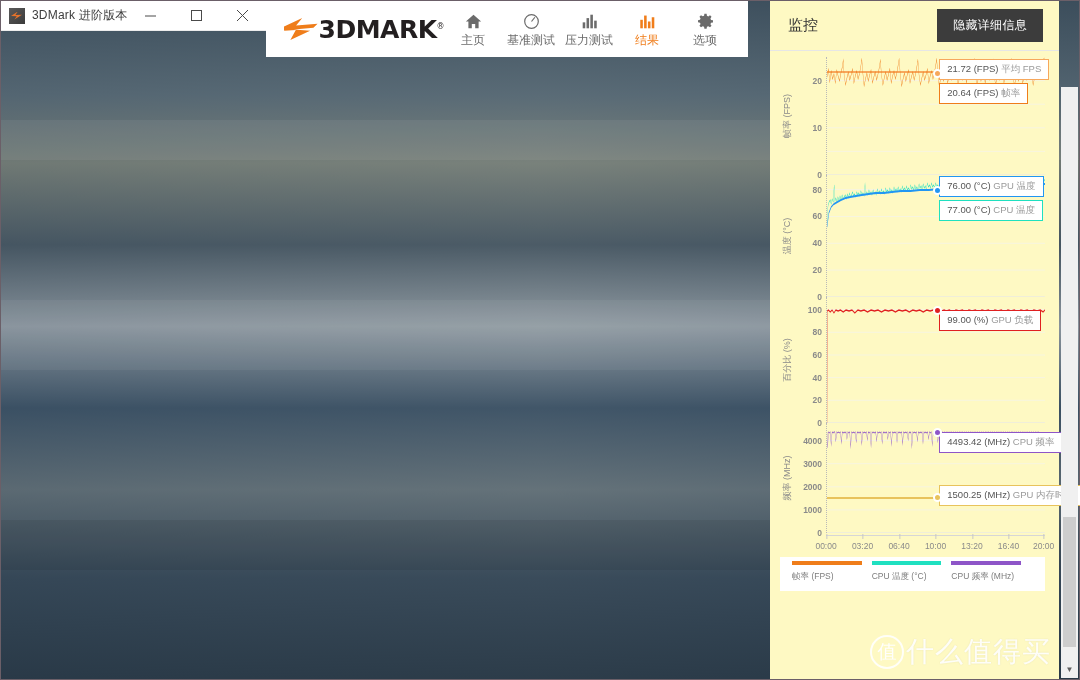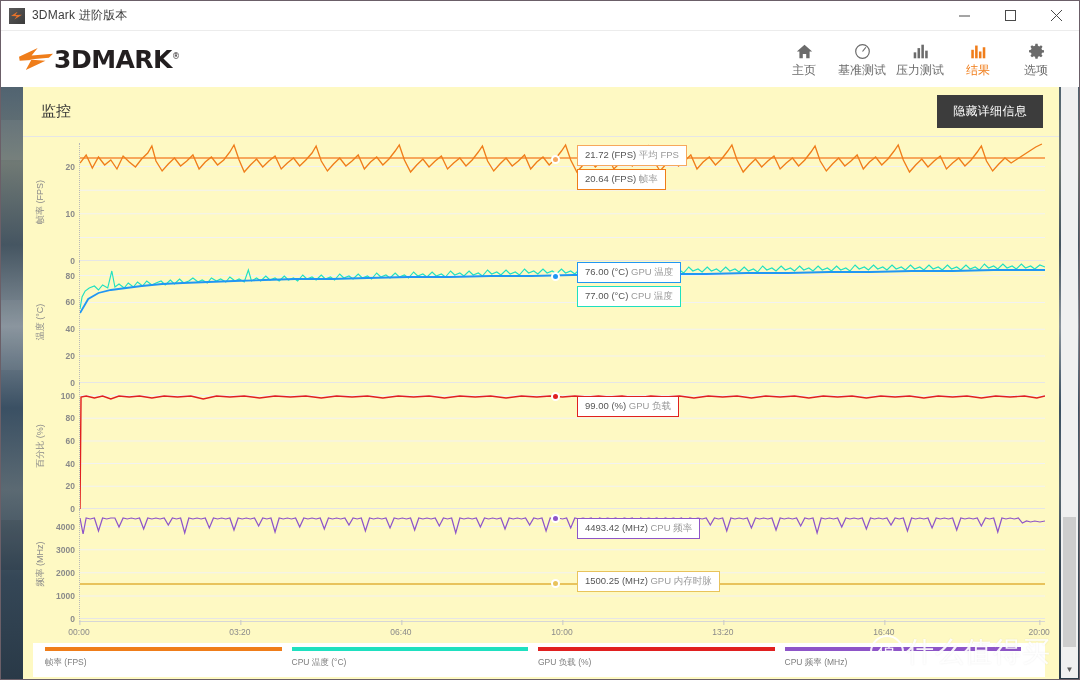--- a/index.html
+++ b/index.html
@@ -26,21 +26,21 @@
   }
   #backdrop .streak {
     position: absolute; left: 0; right: 0; height: 40px;
     background: rgba(255,255,255,.06);
   }
 
   
   #window {
     position: absolute; left: 0; top: 0; width: 1080px; height: 680px;
     border: 1px solid #6b5f68;
-    display: flex; flex-direction: column;
+    display: flex; flex-direction: row;
     background: transparent;
   }
 
   
   #titlebar {
     height: 30px; background: #ffffff;
     display: flex; align-items: center;
     flex: none;
     border-bottom: 1px solid #ececec;
   }
@@ -472,24 +472,20 @@
       <div id="legend">
         <div class="leg">
           <div class="swatch" style="background:#ef7d1a"></div>
           <span class="lgtxt">帧率 (FPS)</span>
         </div>
         <div class="leg">
           <div class="swatch" style="background:#1fe0c0"></div>
           <span class="lgtxt">CPU 温度 (°C)</span>
         </div>
         <div class="leg">
-          <div class="swatch" style="background:#e02020"></div>
-          <span class="lgtxt">GPU 负载 (%)</span>
-        </div>
-        <div class="leg">
           <div class="swatch" style="background:#8e55c8"></div>
           <span class="lgtxt">CPU 频率 (MHz)</span>
         </div>
       </div>
 
     </div>
   </div>
 
   <div id="scrollbar">
     <div class="thumb"></div>

